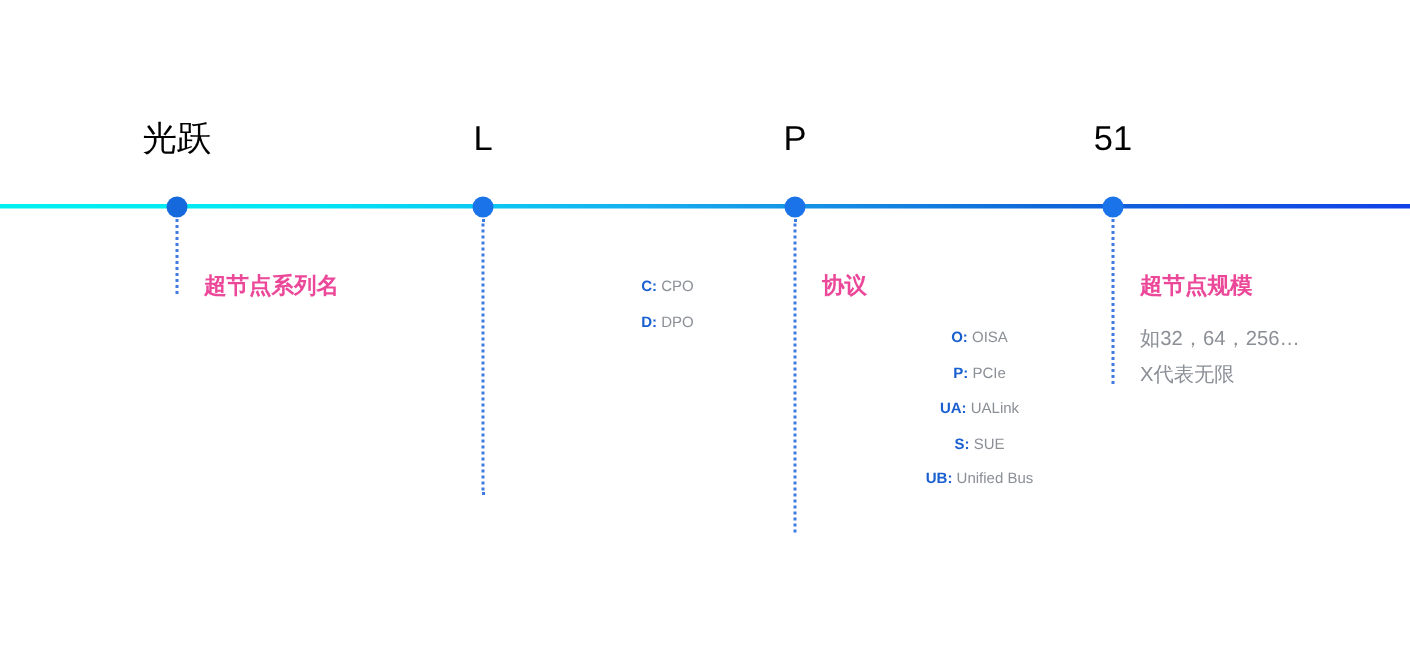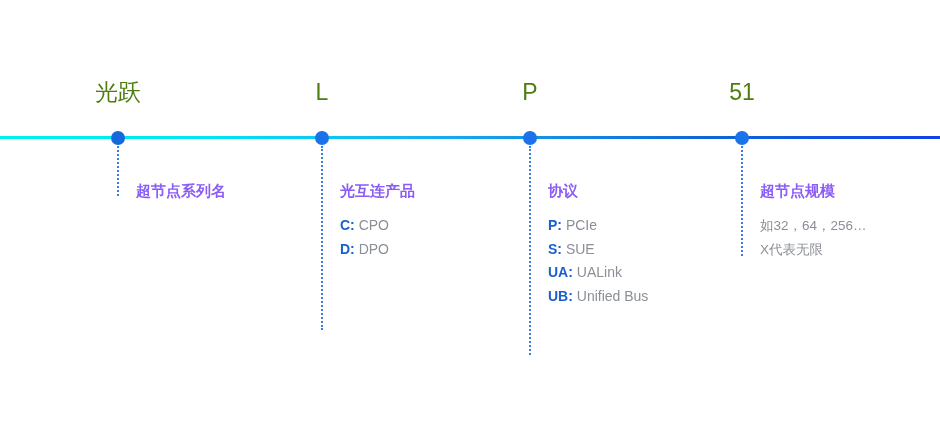--- a/index.html
+++ b/index.html
@@ -35,21 +35,21 @@
   }
 
   .node-title {
     position: absolute;
     top: 78px;
     left: 0;
     transform: translateX(-50%);
     white-space: nowrap;
     font-size: 23px;
     line-height: 28px;
-    color: #4d7c0f;
+    color: #000000;
     font-weight: 400;
   }
 
   .node-dot {
     position: absolute;
     top: 131px;
     left: -7px;
     width: 14px;
     height: 14px;
     border-radius: 50%;
@@ -70,35 +70,36 @@
     position: absolute;
     left: 18px;
     top: 180px;
     width: 210px;
   }
 
   .panel-heading {
     font-size: 15px;
     line-height: 21px;
     font-weight: bold;
-    color: #8b5cf6;
+    color: #ec4899;
     white-space: nowrap;
     margin-bottom: 13px;
   }
 
   .panel-list {
     list-style: none;
     margin: 0;
     padding: 0;
   }
   .panel-list li {
-    font-size: 14px;
+    font-size: 10px;
     line-height: 23.5px;
     color: #8b8f96;
     white-space: nowrap;
+    text-align: center;
   }
   .panel-list li .key {
     color: #1A5FD0;
     font-weight: bold;
   }
 
   .panel-notes {
     margin: 0;
     padding: 0;
   }
@@ -123,39 +124,39 @@
     <ul class="panel-list"></ul>
     <div class="panel-notes"></div>
   </div>
 </div>
 
 <div class="node" id="node-1" style="left: 322px;">
   <div class="node-title">L</div>
   <div class="node-dot"></div>
   <div class="node-stem" style="height: 184px;"></div>
   <div class="node-panel">
-    <div class="panel-heading">光互连产品</div>
     <ul class="panel-list">
         <li><span class="key">C:</span><span> CPO</span></li>
         <li><span class="key">D:</span><span> DPO</span></li>
       </ul>
     <div class="panel-notes"></div>
   </div>
 </div>
 
 <div class="node" id="node-2" style="left: 530px;">
   <div class="node-title">P</div>
   <div class="node-dot"></div>
   <div class="node-stem" style="height: 209px;"></div>
   <div class="node-panel">
     <div class="panel-heading">协议</div>
     <ul class="panel-list">
+        <li><span class="key">O:</span><span> OISA</span></li>
         <li><span class="key">P:</span><span> PCIe</span></li>
+        <li><span class="key">UA:</span><span> UALink</span></li>
         <li><span class="key">S:</span><span> SUE</span></li>
-        <li><span class="key">UA:</span><span> UALink</span></li>
         <li><span class="key">UB:</span><span> Unified Bus</span></li>
       </ul>
     <div class="panel-notes"></div>
   </div>
 </div>
 
 <div class="node" id="node-3" style="left: 742px;">
   <div class="node-title">51</div>
   <div class="node-dot"></div>
   <div class="node-stem" style="height: 110px;"></div>

